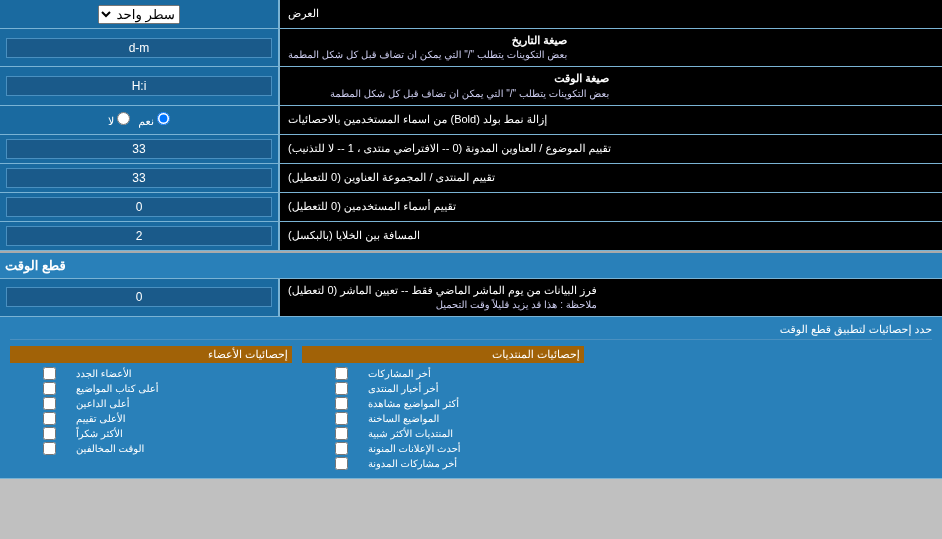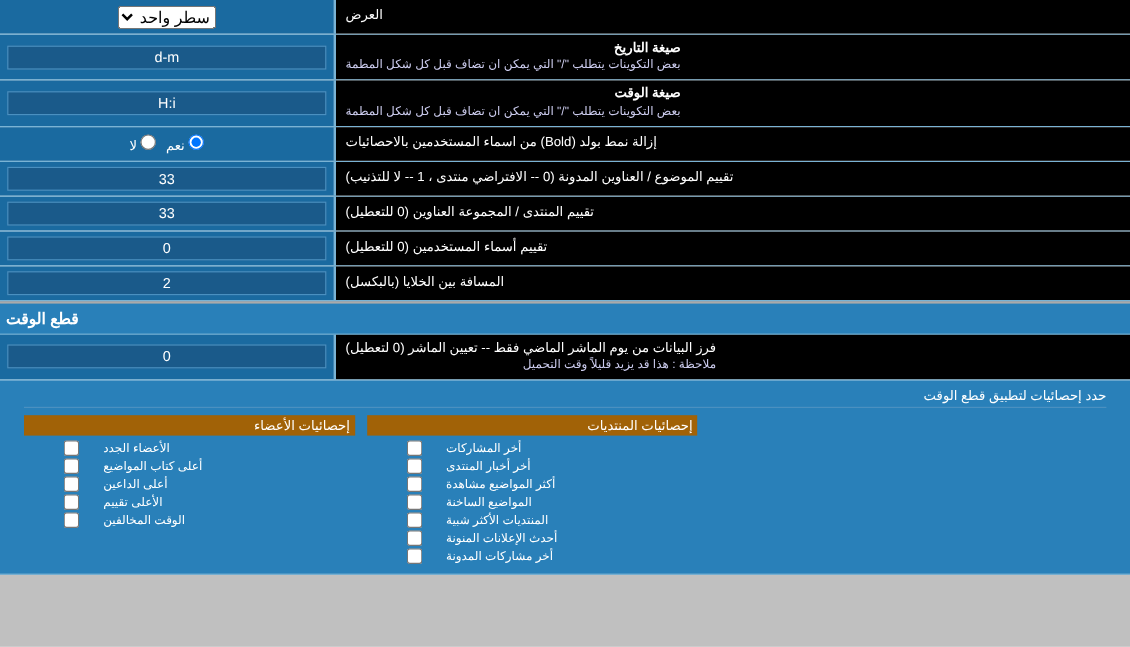--- a/index.html
+++ b/index.html
@@ -64,21 +64,21 @@
     .radio-row {
       display: flex;
       align-items: center;
       justify-content: flex-end;
       gap: 8px;
       padding: 0 8px;
     }
     .radio-row label { color: #fff; font-size: 11px; }
     .stats-section {
       background: #2980b9;
-      padding: 6px 20px;
+      padding: 6px 10px;
       border-bottom: 1px solid #7ab3d4;
     }
     .stats-title {
       color: #fff;
       font-size: 11px;
       text-align: right;
       margin-bottom: 6px;
       padding-bottom: 3px;
       border-bottom: 1px solid #4a90c0;
     }
@@ -142,21 +142,21 @@
         <div class="note-small">بعض التكوينات يتطلب "/" التي يمكن ان تضاف قبل كل شكل المطمة</div>
       </div>
     </div>
     <div class="row-input">
       <input type="text" value="d-m" style="">
     </div>
   </div>
 
   <div class="row">
     <div class="row-label">
-      <div style="text-align:right;">
+      <div style="text-align:right;margin-left:42px;">
         <div style="font-weight:bold;">صيغة الوقت</div>
         <div class="note-small">بعض التكوينات يتطلب "/" التي يمكن ان تضاف قبل كل شكل المطمة</div>
       </div>
     </div>
     <div class="row-input">
       <input type="text" value="H:i" style="">
     </div>
   </div>
 
   <div class="row">
@@ -281,20 +281,24 @@
         </div>
         <div class="stats-item">
           <span>أعلى الداعين</span>
           <input type="checkbox" style="">
         </div>
         <div class="stats-item">
           <span>الأعلى تقييم</span>
           <input type="checkbox" style="">
         </div>
         <div class="stats-item">
+          <span>الأكثر شكراً</span>
+          <input type="checkbox" style="">
+        </div>
+        <div class="stats-item">
           <span>الوقت المخالفين</span>
           <input type="checkbox" style="">
         </div>
       </div>
 
     </div>
   </div>
 
 </div>
 

